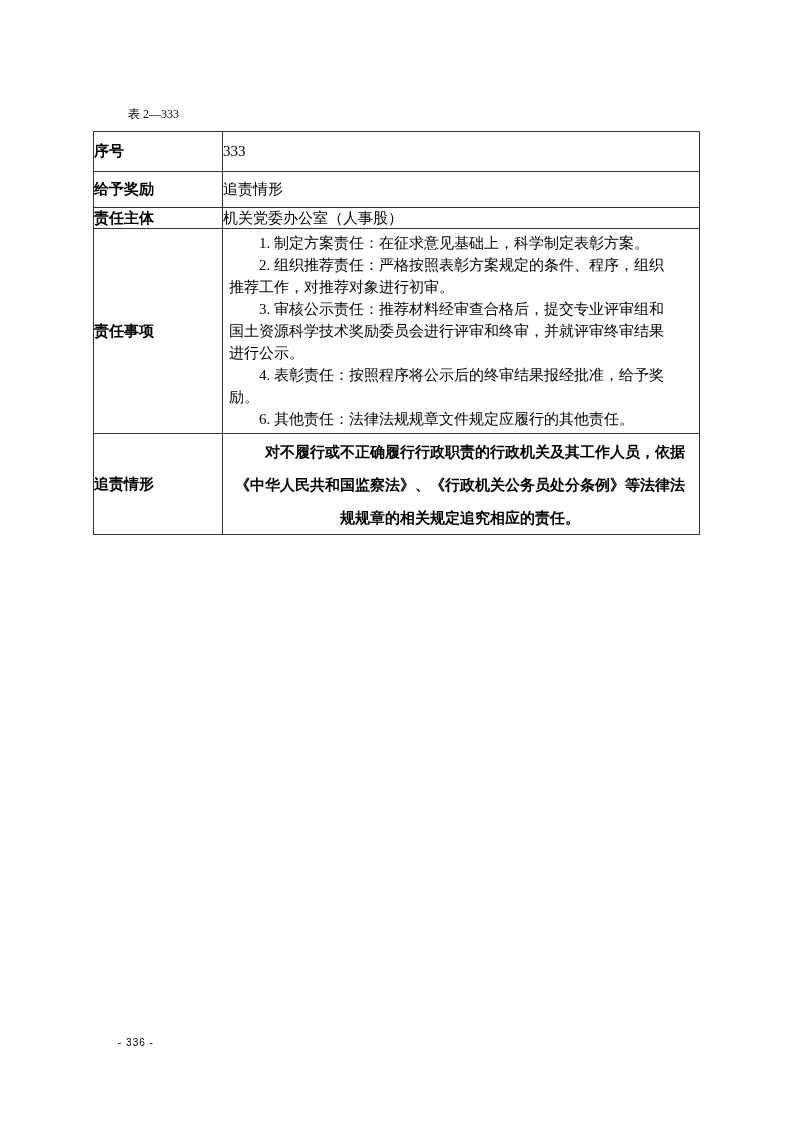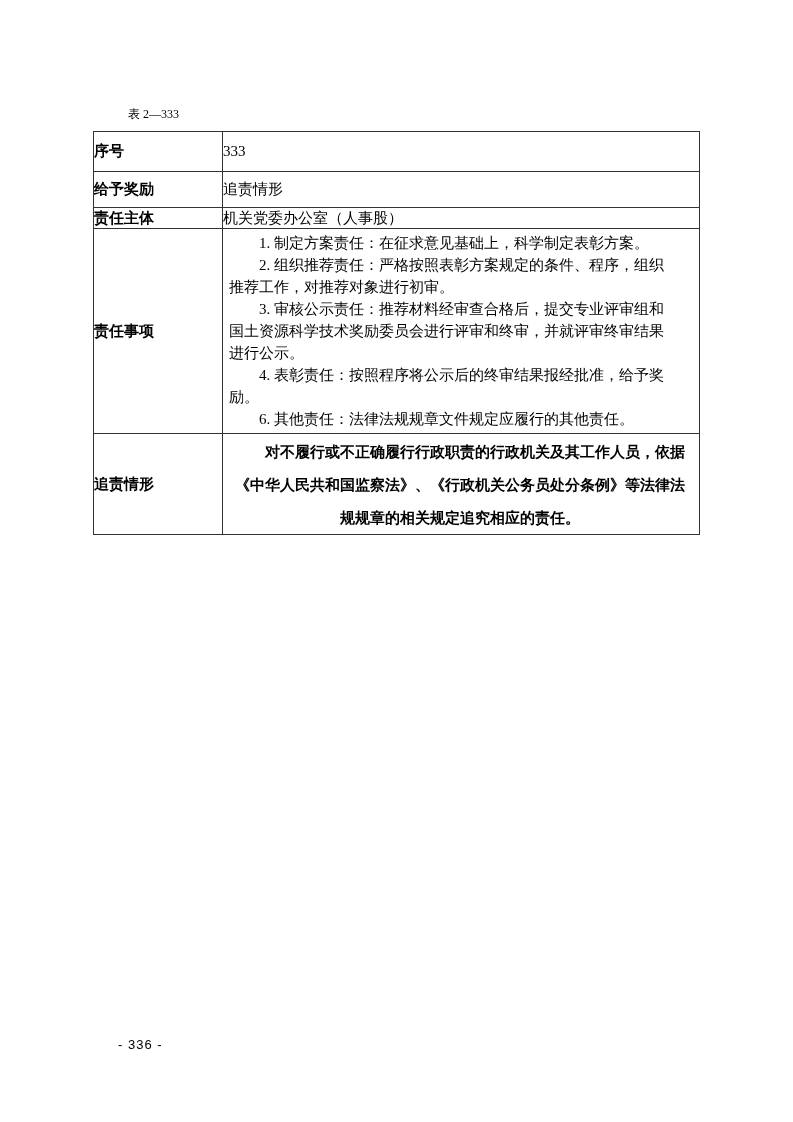--- a/index.html
+++ b/index.html
@@ -62,21 +62,21 @@
     padding: 0 10px 0 8px;
     font-family: "Liberation Sans", "DejaVu Sans", sans-serif;
     font-weight: bold;
     line-height: 33px;
   }
   td.bold-para-cell p { text-indent: 2em; }
   .page-number {
     position: absolute;
     left: 118px;
     top: 1037px;
-    font-size: 13px;
+    font-size: 10px;
     font-family: "Liberation Sans", "DejaVu Sans", sans-serif;
     letter-spacing: 1px;
   }
 </style>
 </head>
 <body>
 
 <div class="caption">表 2—333</div>
 
 <table class="resp-table">

